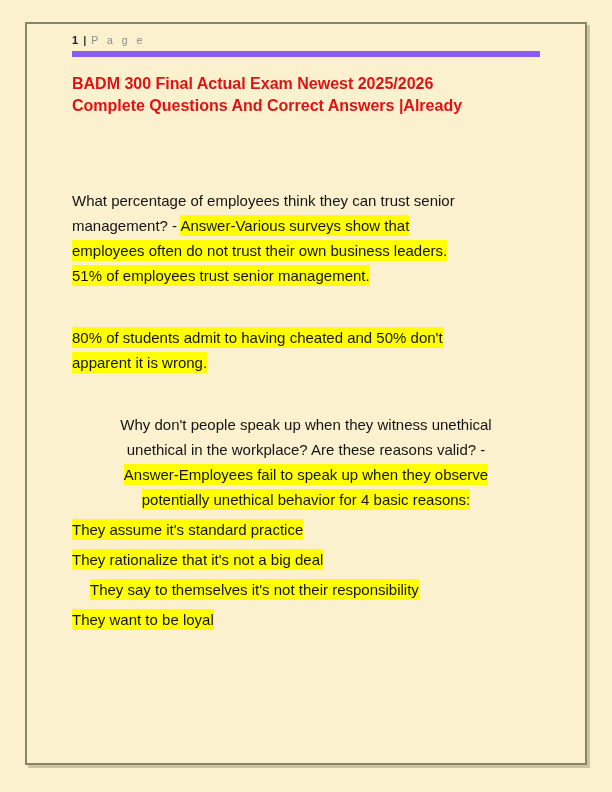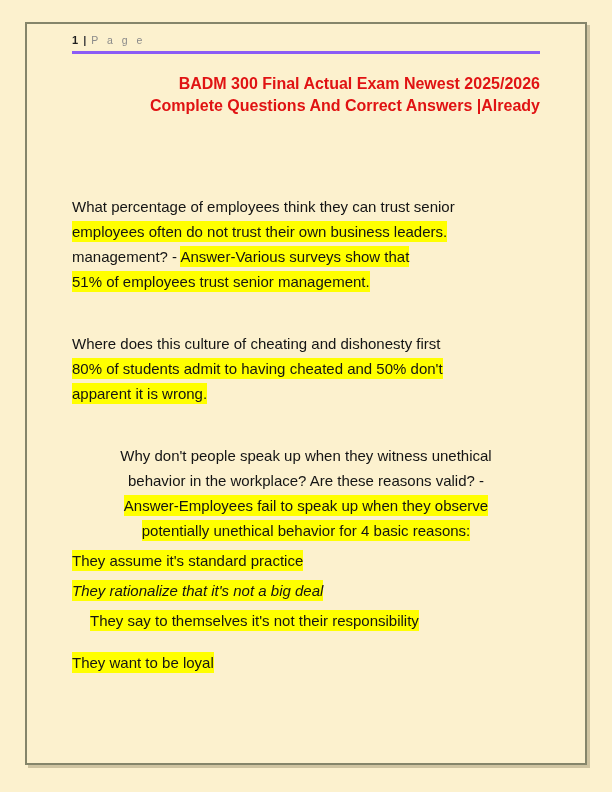--- a/index.html
+++ b/index.html
@@ -19,35 +19,35 @@
   .page-border{
     position:absolute;left:25px;top:22px;
     width:562px;height:743px;
     box-sizing:border-box;
     border:2px solid var(--border-color);
     box-shadow:3px 3px 0 rgba(141,129,96,0.4);
   }
   .header{
     position:absolute;left:72px;top:33px;width:468px;
     font-size:11px;line-height:14px;
-    border-bottom:3px solid #8b5cf6;
+    border-bottom:6px solid #8b5cf6;
     padding-bottom:4px;
   }
   .header .num{font-weight:bold;color:#1f1f1f;}
   .header .sep{font-weight:bold;color:#3a3a3a;margin:0 5px;}
   .header .pglabel{color:#8a8a8a;letter-spacing:3px;font-size:10.5px;}
   .title{
     position:absolute;left:72px;top:73px;width:468px;
-    text-align:right;
+    text-align:left;
     color:var(--title-red);
     font-weight:700;
     font-size:16px;line-height:22px;
   }
   .content{
-    position:absolute;left:72px;top:194px;width:468px;
+    position:absolute;left:72px;top:188px;width:468px;
     font-size:15px;line-height:25px;
     color:#141414;
   }
   .line{white-space:nowrap;height:25px;}
   .hl{background:var(--highlight);padding:2px 0;}
 </style>
 </head>
 <body>
 
 <div class="page">
@@ -58,41 +58,40 @@
   </div>
 
   <div class="title">
     <div>BADM 300 Final Actual Exam Newest 2025/2026</div>
     <div>Complete Questions And Correct Answers |Already</div>
   </div>
 
   <div id="content" class="content">
       <div class="para" style="margin-bottom: 37px;">
         <div class="line"><span>What percentage of employees think they can trust senior</span></div>
+        <div class="line"><span>management? - </span><span class="hl">Answer-Various surveys show that</span></div>
         <div class="line"><span class="hl">employees often do not trust their own business leaders.</span></div>
-        <div class="line"><span>management? - </span><span class="hl">Answer-Various surveys show that</span></div>
         <div class="line"><span class="hl">51% of employees trust senior management.</span></div>
       </div>
       <div class="para" style="margin-bottom: 37px;">
-        <div class="line"><span>Where does this culture of cheating and dishonesty first</span></div>
         <div class="line"><span class="hl">80% of students admit to having cheated and 50% don't</span></div>
         <div class="line"><span class="hl">apparent it is wrong.</span></div>
       </div>
       <div class="para" style="margin-bottom: 5px; text-align: center;">
         <div class="line"><span>Why don't people speak up when they witness unethical</span></div>
-        <div class="line"><span>behavior in the workplace? Are these reasons valid? -</span></div>
+        <div class="line"><span>unethical in the workplace? Are these reasons valid? -</span></div>
         <div class="line"><span class="hl">Answer-Employees fail to speak up when they observe</span></div>
         <div class="line"><span class="hl">potentially unethical behavior for 4 basic reasons:</span></div>
       </div>
       <div class="para" style="margin-bottom: 5px;">
         <div class="line"><span class="hl">They assume it's standard practice</span></div>
       </div>
-      <div class="para" style="margin-bottom: 5px; font-style: italic;">
+      <div class="para" style="margin-bottom: 5px;">
         <div class="line"><span class="hl">They rationalize that it's not a big deal</span></div>
       </div>
-      <div class="para" style="margin-bottom: 17px; padding-left: 18px;">
+      <div class="para" style="margin-bottom: 5px; padding-left: 18px;">
         <div class="line"><span class="hl">They say to themselves it's not their responsibility</span></div>
       </div>
       <div class="para" style="margin-bottom: 5px;">
         <div class="line"><span class="hl">They want to be loyal</span></div>
       </div>
     </div>
 </div>
 
 </body></html>

